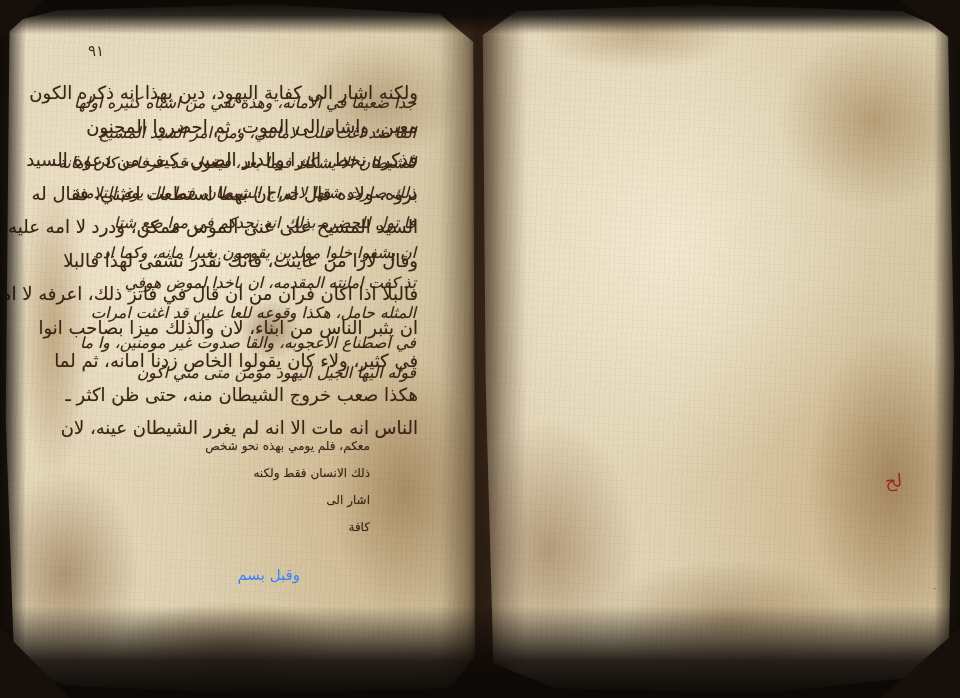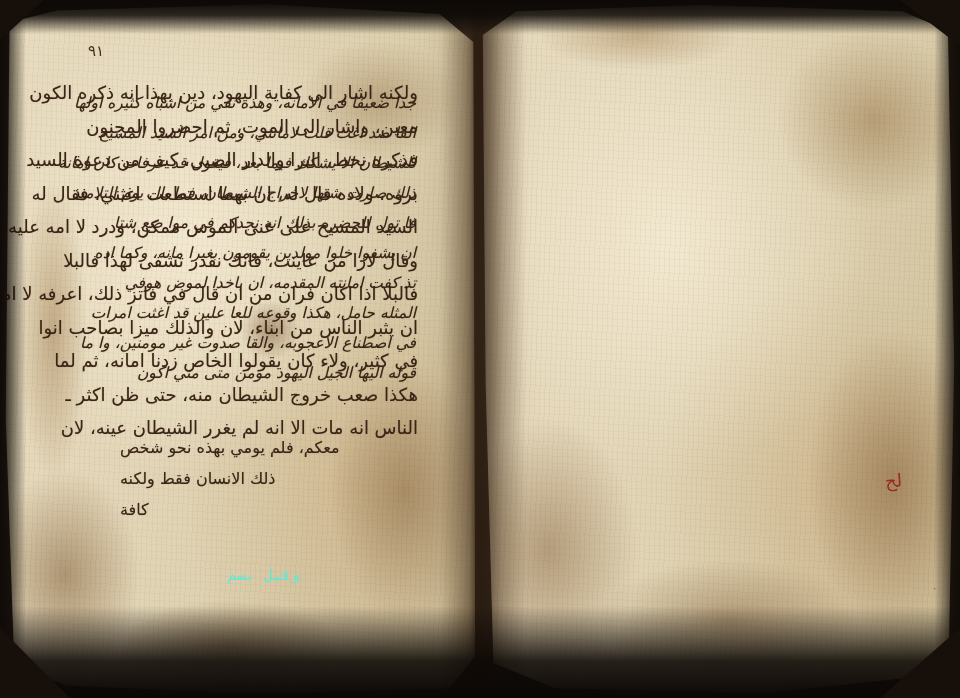--- a/index.html
+++ b/index.html
@@ -143,33 +143,32 @@
     top: 96px;
     width: 352px;
     font-size: 15.5px;
   }
   .tb-right .line { margin-bottom: 14.5px; font-style: italic; }
 
   .tb-right-tail {
     right: 590px;
     top: 440px;
     width: 250px;
-    font-size: 16px;
-    text-align: left;
+    font-size: 12px;
+    text-align: right;
   }
   .tb-right-tail .line { margin-bottom: 15px; }
 
   .colophon {
     position: absolute;
     right: 660px;
     top: 566px;
     font-size: 15px;
-    color: #5eead4;
-    direction: rtl;
-    font-family: Liberation Mono, monospace;
+    color: #3b82f6;
+    direction: rtl;
   }
 
   .folio {
     position: absolute;
     left: 88px;
     top: 42px;
     font-size: 15px;
     color: #4a3020;
     direction: rtl;
   }
@@ -258,20 +257,21 @@
       <span class="line">ان يشفوا خلوا مولدين يقومون بغيرا مانه، وكما اده</span>
       <span class="line">تذ كفت امانته المقدمه، ان باخدا لموض هوفي</span>
       <span class="line">المثله حامل، هكذا وقوعه للعا علين قد اغثت امرات</span>
       <span class="line">في اصطناع الاعجوبه، والقا صدوت غير مومنين، وا ما</span>
       <span class="line">قوله اليها الجيل اليهود مومن متى مني اكون</span>
     </div>
 
     <div class="textblock tb-right-tail">
       <span class="line">معكم، فلم يومي بهذه نحو شخص</span>
       <span class="line">ذلك الانسان فقط ولكنه</span>
+      <span class="line">اشار الى</span>
       <span class="line">كافة</span>
     </div>
 
     <div class="colophon">وقبل بسم</div>
 
     <div class="gutter"></div>
     <div class="spine-line"></div>
     <div class="edge-top"></div>
     <div class="edge-bottom"></div>
     <div class="edge-left"></div>

